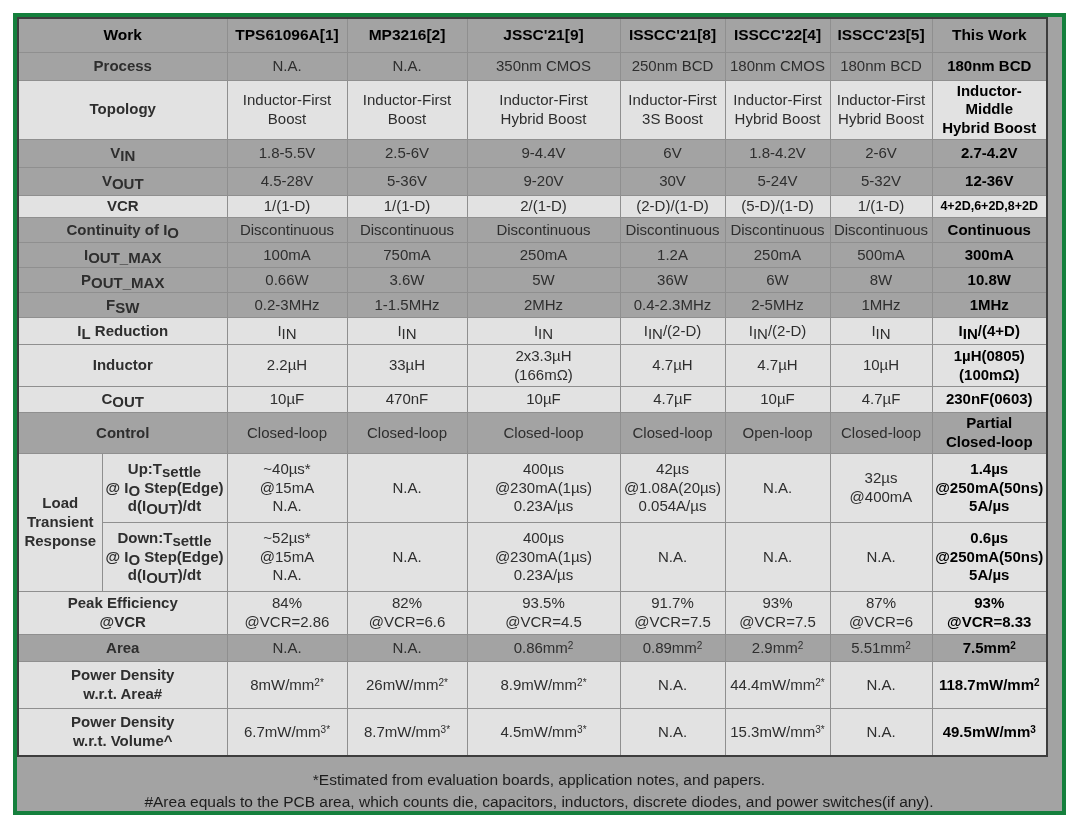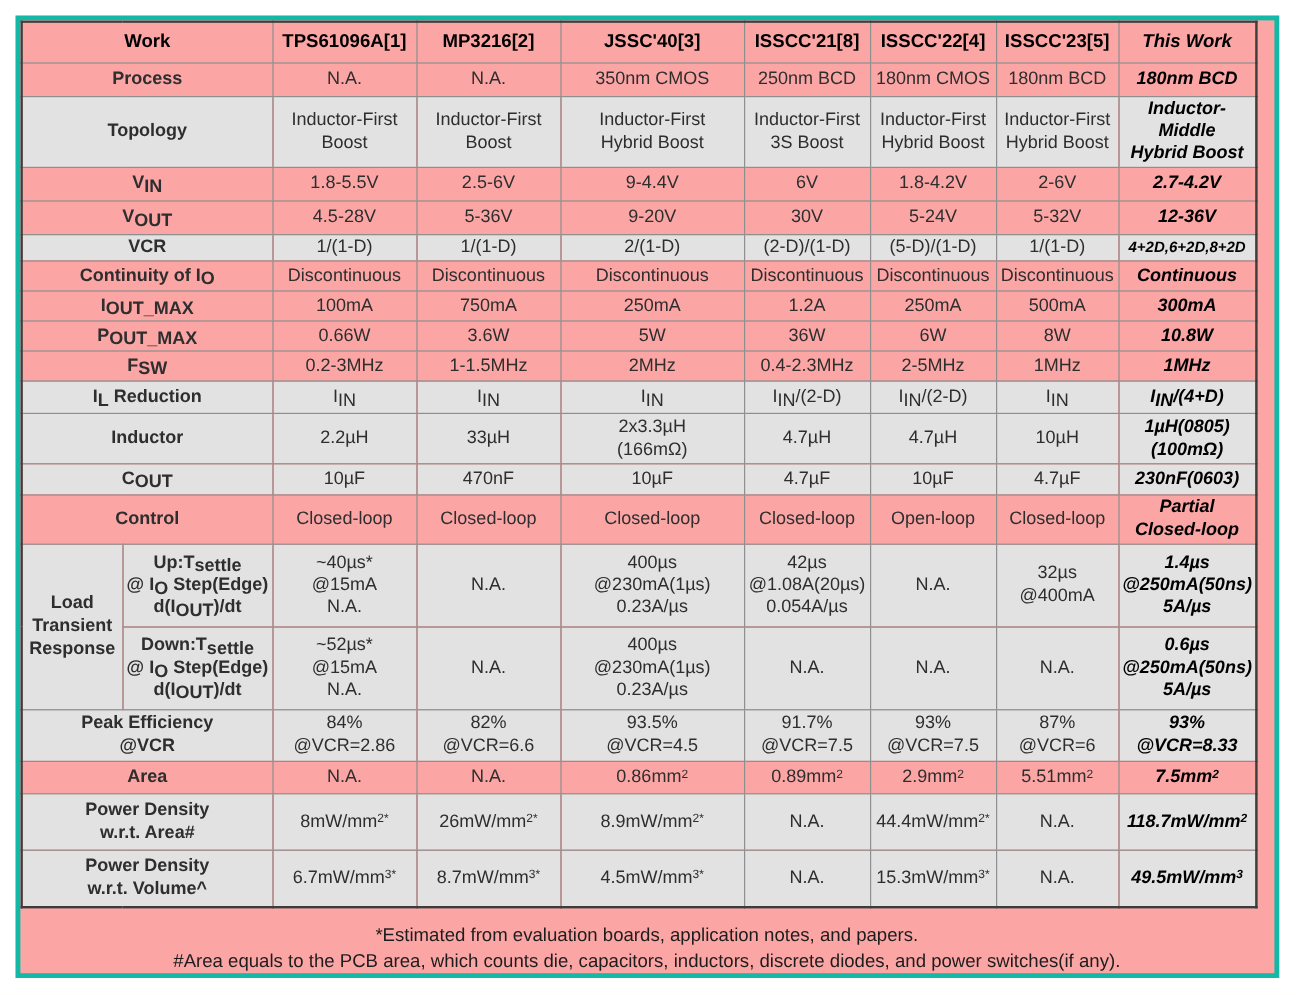--- a/index.html
+++ b/index.html
@@ -4,23 +4,23 @@
 <style>
   html,body { margin:0; padding:0; background:#ffffff; }
   body {
     width:1080px; height:829px; position:relative;
     font-family:"Liberation Sans", sans-serif;
     -webkit-font-smoothing:antialiased;
   }
   .frame {
     position:absolute; left:13px; top:13px;
     width:1053px; height:802px;
-    border:4px solid #14b8a6;
+    border:4px solid #15803d;
     box-sizing:border-box;
-    background:#fca5a5;
+    background:#a3a3a3;
     overflow:hidden;
   }
   table.cmp {
     border-collapse:collapse;
     table-layout:fixed;
     border:2px solid #3d3d3d;
     margin:0;
   }
   table.cmp td {
     border:1px solid #8f8f8f;
@@ -30,21 +30,21 @@
     color:#2e2e2e;
     padding:1px 2px;
     line-height:1.26;
     overflow:hidden;
   }
   tr.shaded td { background:#e2e2e2; }
   td.rowlabel { font-weight:bold; color:#000; }
   td.grouplabel { font-weight:bold; color:#000; }
   td.sublabel { font-weight:bold; color:#000; font-size:13.5px; line-height:1.45; }
   tr.headrow td { font-weight:bold; color:#000; font-size:15.5px; }
-  table.cmp td:last-child { font-weight:bold; color:#000;font-style:italic; }
+  table.cmp td:last-child { font-weight:bold; color:#000; }
   sub { font-size:15px; vertical-align:-3px; line-height:0; }
   sup { font-size:10px; vertical-align:4px; line-height:0; }
   .footnotes {
     padding:12px 6px 0 5px;
     font-size:15.5px;
     color:#1d1d1d;
     line-height:1.4;
     text-align:center;
   }
 </style>
@@ -62,21 +62,21 @@
         <col style="width: 105px;">
         <col style="width: 105px;">
         <col style="width: 102px;">
         <col style="width: 115px;">
       </colgroup>
     <tbody>
         <tr class="headrow" style="height: 34px;">
           <td class="rowlabel" colspan="2">Work</td>
           <td class="cell">TPS61096A[1]</td>
           <td class="cell">MP3216[2]</td>
-          <td class="cell">JSSC'40[3]</td>
+          <td class="cell">JSSC'21[9]</td>
           <td class="cell">ISSCC'21[8]</td>
           <td class="cell">ISSCC'22[4]</td>
           <td class="cell">ISSCC'23[5]</td>
           <td class="cell">This Work</td>
         </tr>
         <tr style="height: 28px;">
           <td class="rowlabel" colspan="2">Process</td>
           <td class="cell">N.A.</td>
           <td class="cell">N.A.</td>
           <td class="cell">350nm CMOS</td>

